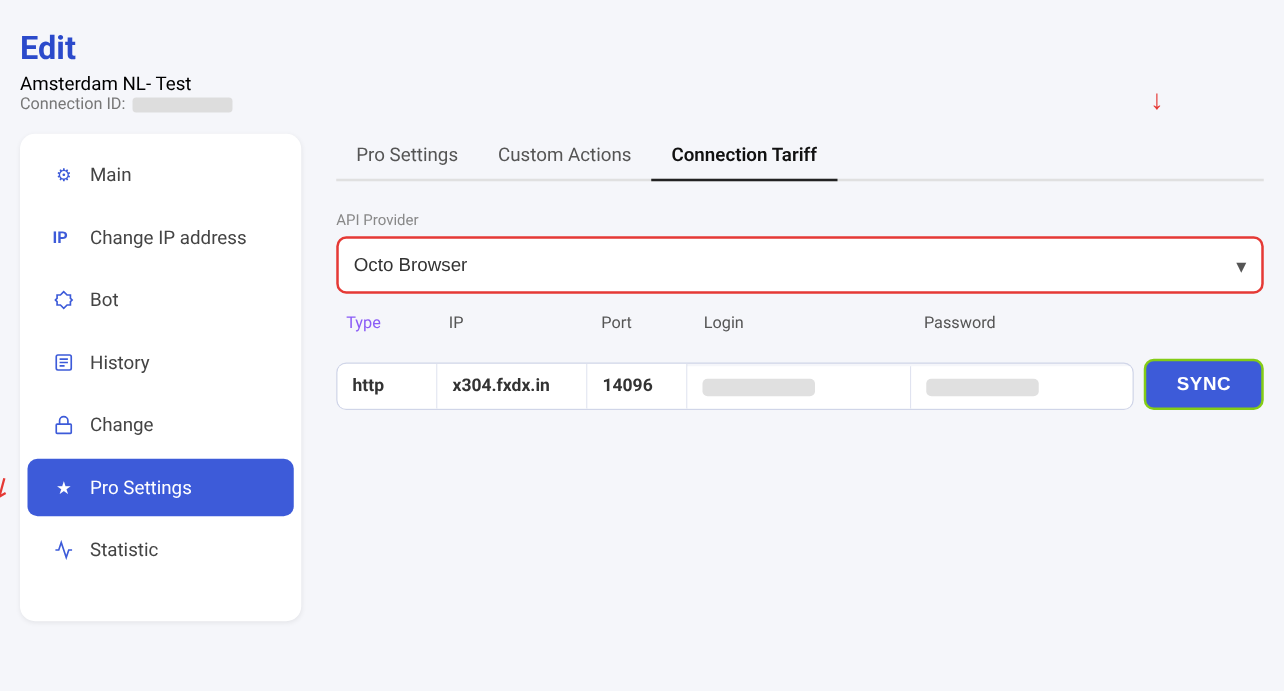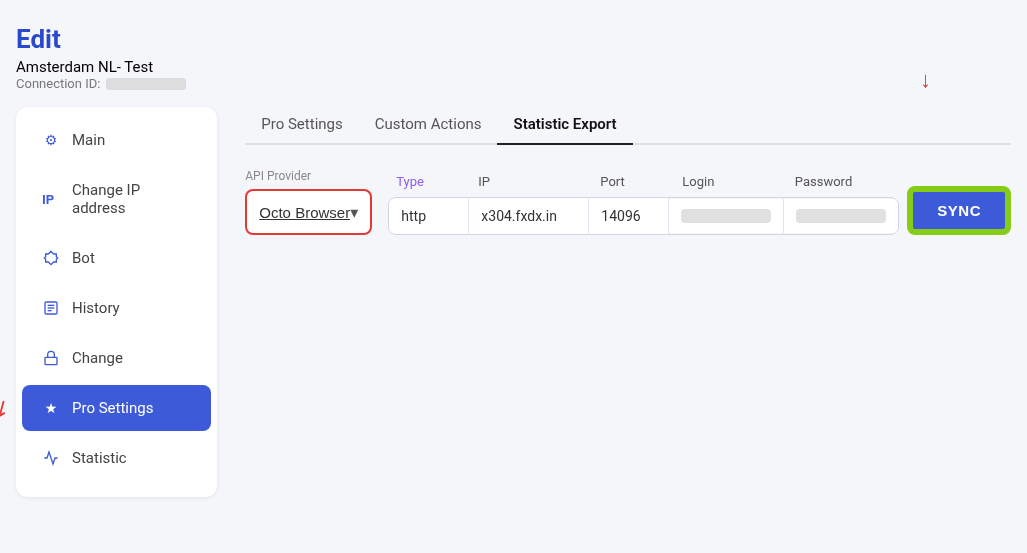--- a/index.html
+++ b/index.html
@@ -145,21 +145,21 @@
 
     .tab.active {
       color: #111;
       font-weight: 600;
       border-bottom: 2px solid #222;
     }
 
     
     .form-section {
       display: flex;
-      flex-direction: row;
+      flex-direction: column;
       gap: 16px;
     }
 
     .field-label {
       font-size: 12px;
       color: #888;
       margin-bottom: 6px;
     }
 
     .select-wrapper {
@@ -174,35 +174,35 @@
 
     .select-wrapper select {
       border: none;
       outline: none;
       background: transparent;
       font-size: 15px;
       color: #333;
       flex: 1;
       appearance: none;
       cursor: pointer;
-      text-decoration: underline;
     }
 
     .chevron-icon {
       color: #555;
       font-size: 16px;
     }
 
     .table-row-cells {
       display: flex;
-      align-items: center;
+      align-items: flex-end;
       border: 1.5px solid #d0d5e8;
       border-radius: 8px;
       overflow: hidden;
-      margin-top: 4px;
+      margin-top: 20px;
+      font-weight: bold;
     }
 
     .cell {
       padding: 10px 12px;
       font-size: 14px;
       color: #333;
       border-right: 1px solid #e0e3f0;
       background: #fff;
     }
 
@@ -220,21 +220,21 @@
       background: #e0e0e0;
       border-radius: 4px;
       height: 14px;
       margin: auto 0;
       width: 90px;
     }
 
     .sync-btn {
       background: #3d5bd9;
       color: #fff;
-      border: 6px solid #84cc16;
+      border: 2px solid #84cc16;
       border-radius: 8px;
       padding: 10px 24px;
       font-size: 15px;
       font-weight: 700;
       cursor: pointer;
       letter-spacing: 0.5px;
       white-space: nowrap;
       margin-left: 8px;
     }
 
@@ -329,21 +329,21 @@
     <div class="right-panel">
 
       <div class="tabs-container">
 
         <div style="position:absolute;top:-40px;right:80px;display:flex;flex-direction:column;align-items:center;">
           <span style="color:#e53935;font-size:22px;">↓</span>
         </div>
         <div class="tabs">
           <div class="tab">Pro Settings</div>
           <div class="tab">Custom Actions</div>
-          <div class="tab active">Statistic Export</div>
+          <div class="tab active">Connection Tariff</div>
         </div>
       </div>
 
       <div class="form-section">
 
         <div>
           <div class="field-label">API Provider</div>
           <div class="select-wrapper">
             <select>
               <option>Octo Browser</option>

